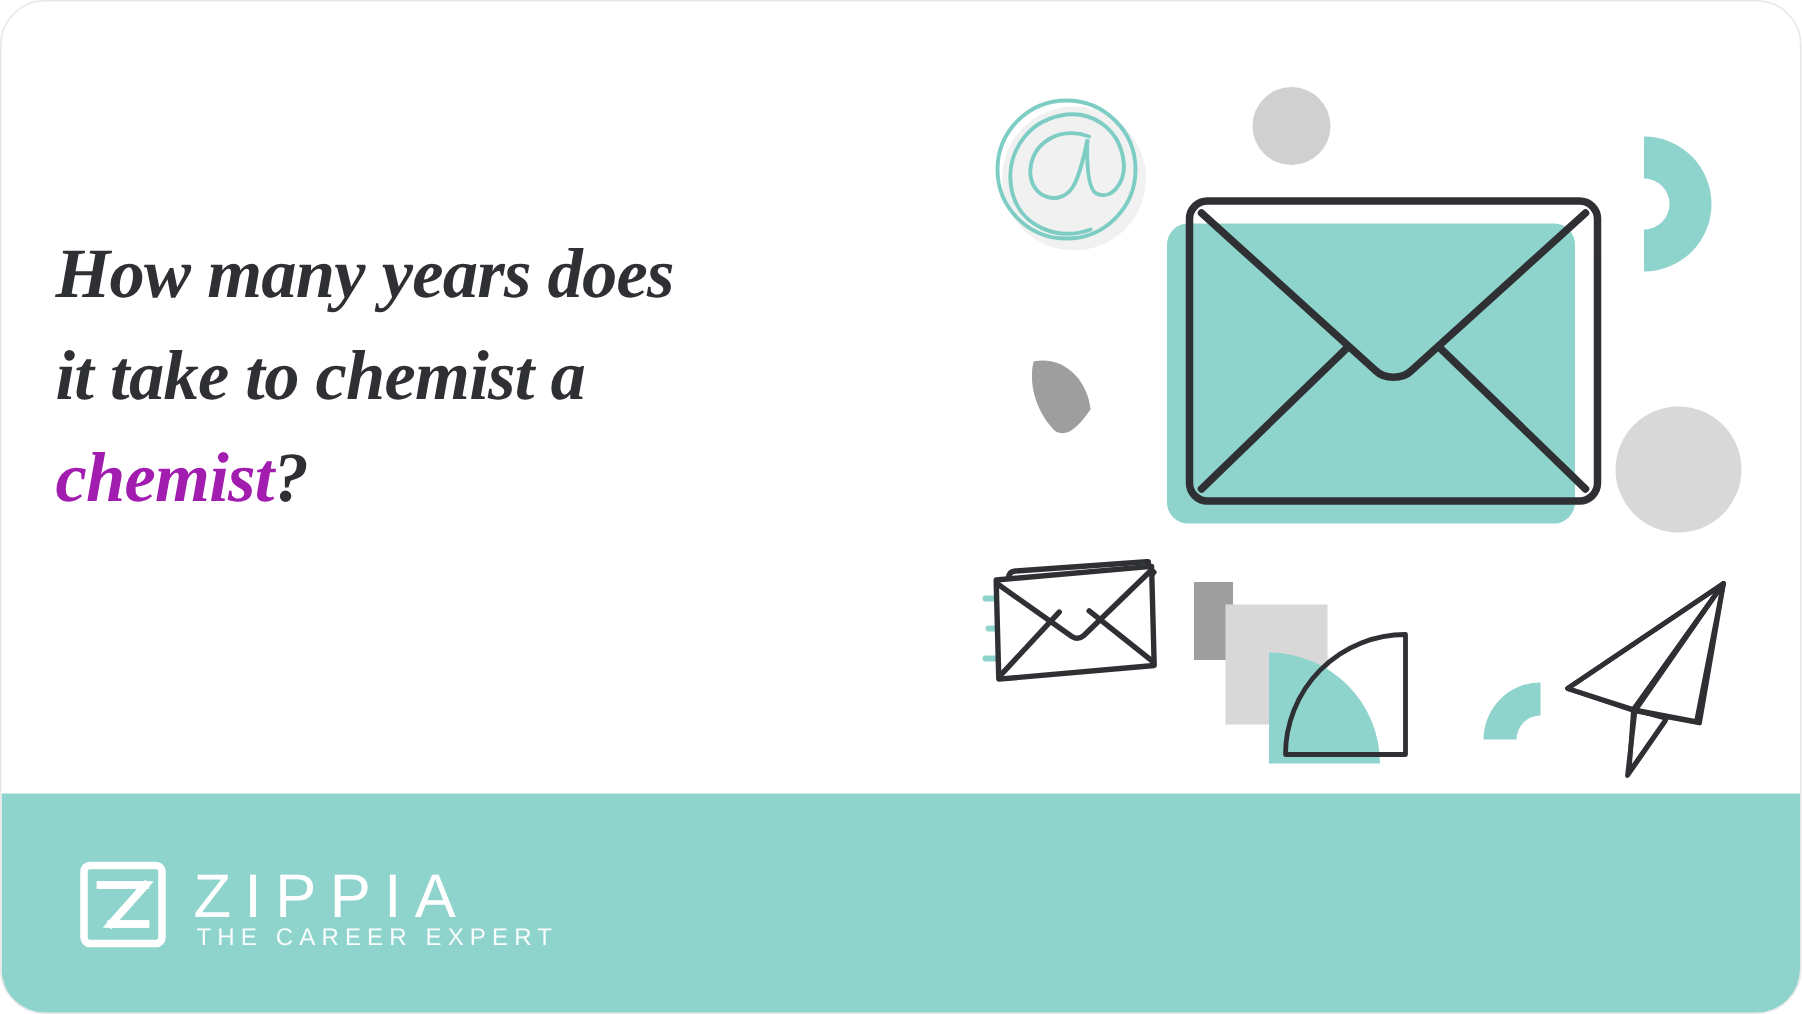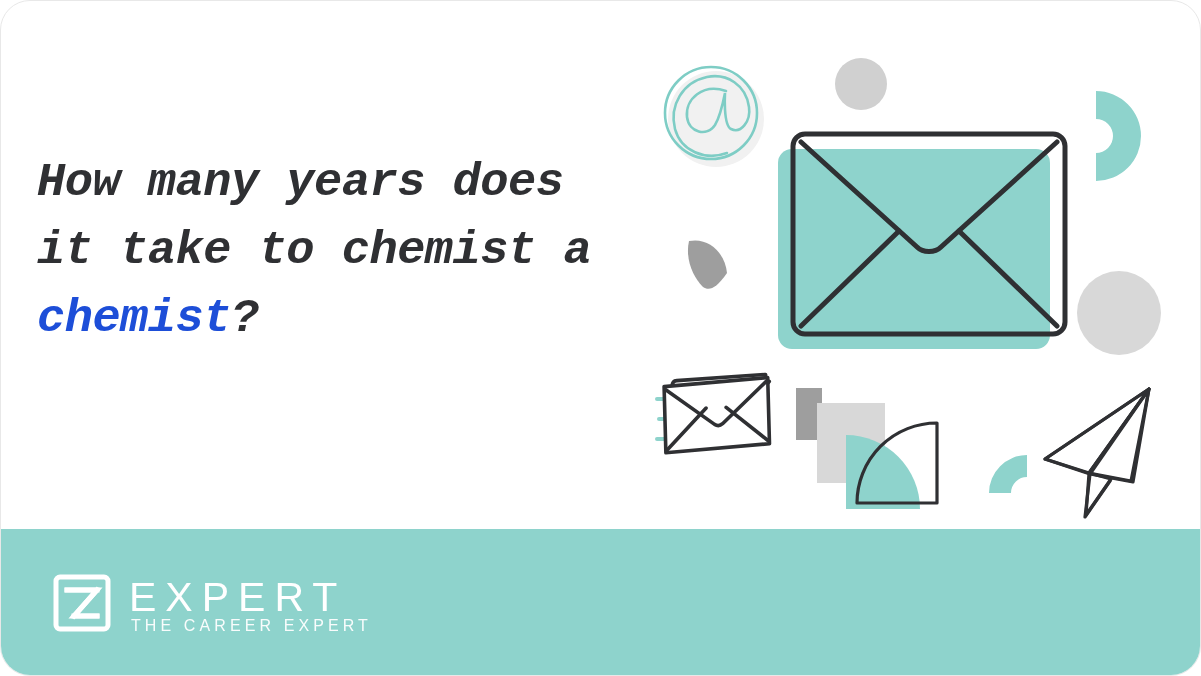--- a/index.html
+++ b/index.html
@@ -26,31 +26,31 @@
     border: 1px solid #e8e8e8;
     overflow: hidden;
   }
 
   
   #headline {
     position: absolute;
     left: 36px;
     top: 148px;
     width: 600px;
-    font-family: Liberation Mono, monospace;
+    font-family: Liberation Serif, serif;
     font-style: italic;
     font-weight: bold;
     font-size: 47px;
     line-height: 68px;
     letter-spacing: -0.5px;
     color: #2f3033;
     user-select: none;
   }
   #headline .hl-line { display: block; white-space: nowrap; }
-  #headline .accent { color: #1d4ed8; }
+  #headline .accent { color: #a21caf; }
   #headline .qmark  { color: #2f3033; }
 
   
   #footer-bar {
     position: absolute;
     left: 0;
     top: 528px;
     width: 1201px;
     height: 148px;
     background: #8ed3cc;
@@ -195,18 +195,18 @@
       <path d="M14 16 L 44 16 L 21 42 L 44 42" fill="none" stroke="#ffffff" stroke-width="5" stroke-linecap="square" stroke-linejoin="miter"></path>
       <path d="M30 11 L 30 47" stroke="#8ed3cc" stroke-width="0" fill="none"></path>
       <path d="M20 12 L 38 12 L 38 46 L 20 46 Z" fill="none" stroke="none"></path>
       <path d="M22 14 L 36 14 L 36 44 L 22 44 Z" fill="none" stroke="none"></path>
       <path d="M26 10 L 34 10 L 34 48 L 26 48 Z" fill="#8ed3cc" stroke="none" opacity="0"></path>
       <path d="M14 16 L 44 16" stroke="#ffffff" stroke-width="5" stroke-linecap="square"></path>
       <path d="M44 16 L 21 42" stroke="#ffffff" stroke-width="5" stroke-linecap="square"></path>
       <path d="M21 42 L 44 42" stroke="#ffffff" stroke-width="5" stroke-linecap="square"></path>
     </svg>
     <div id="logo-words">
-      <div id="logo-name">EXPERT</div>
+      <div id="logo-name">ZIPPIA</div>
       <div id="logo-tagline">THE CAREER EXPERT</div>
     </div>
   </div>
 
 </div>
 
 </body></html>

